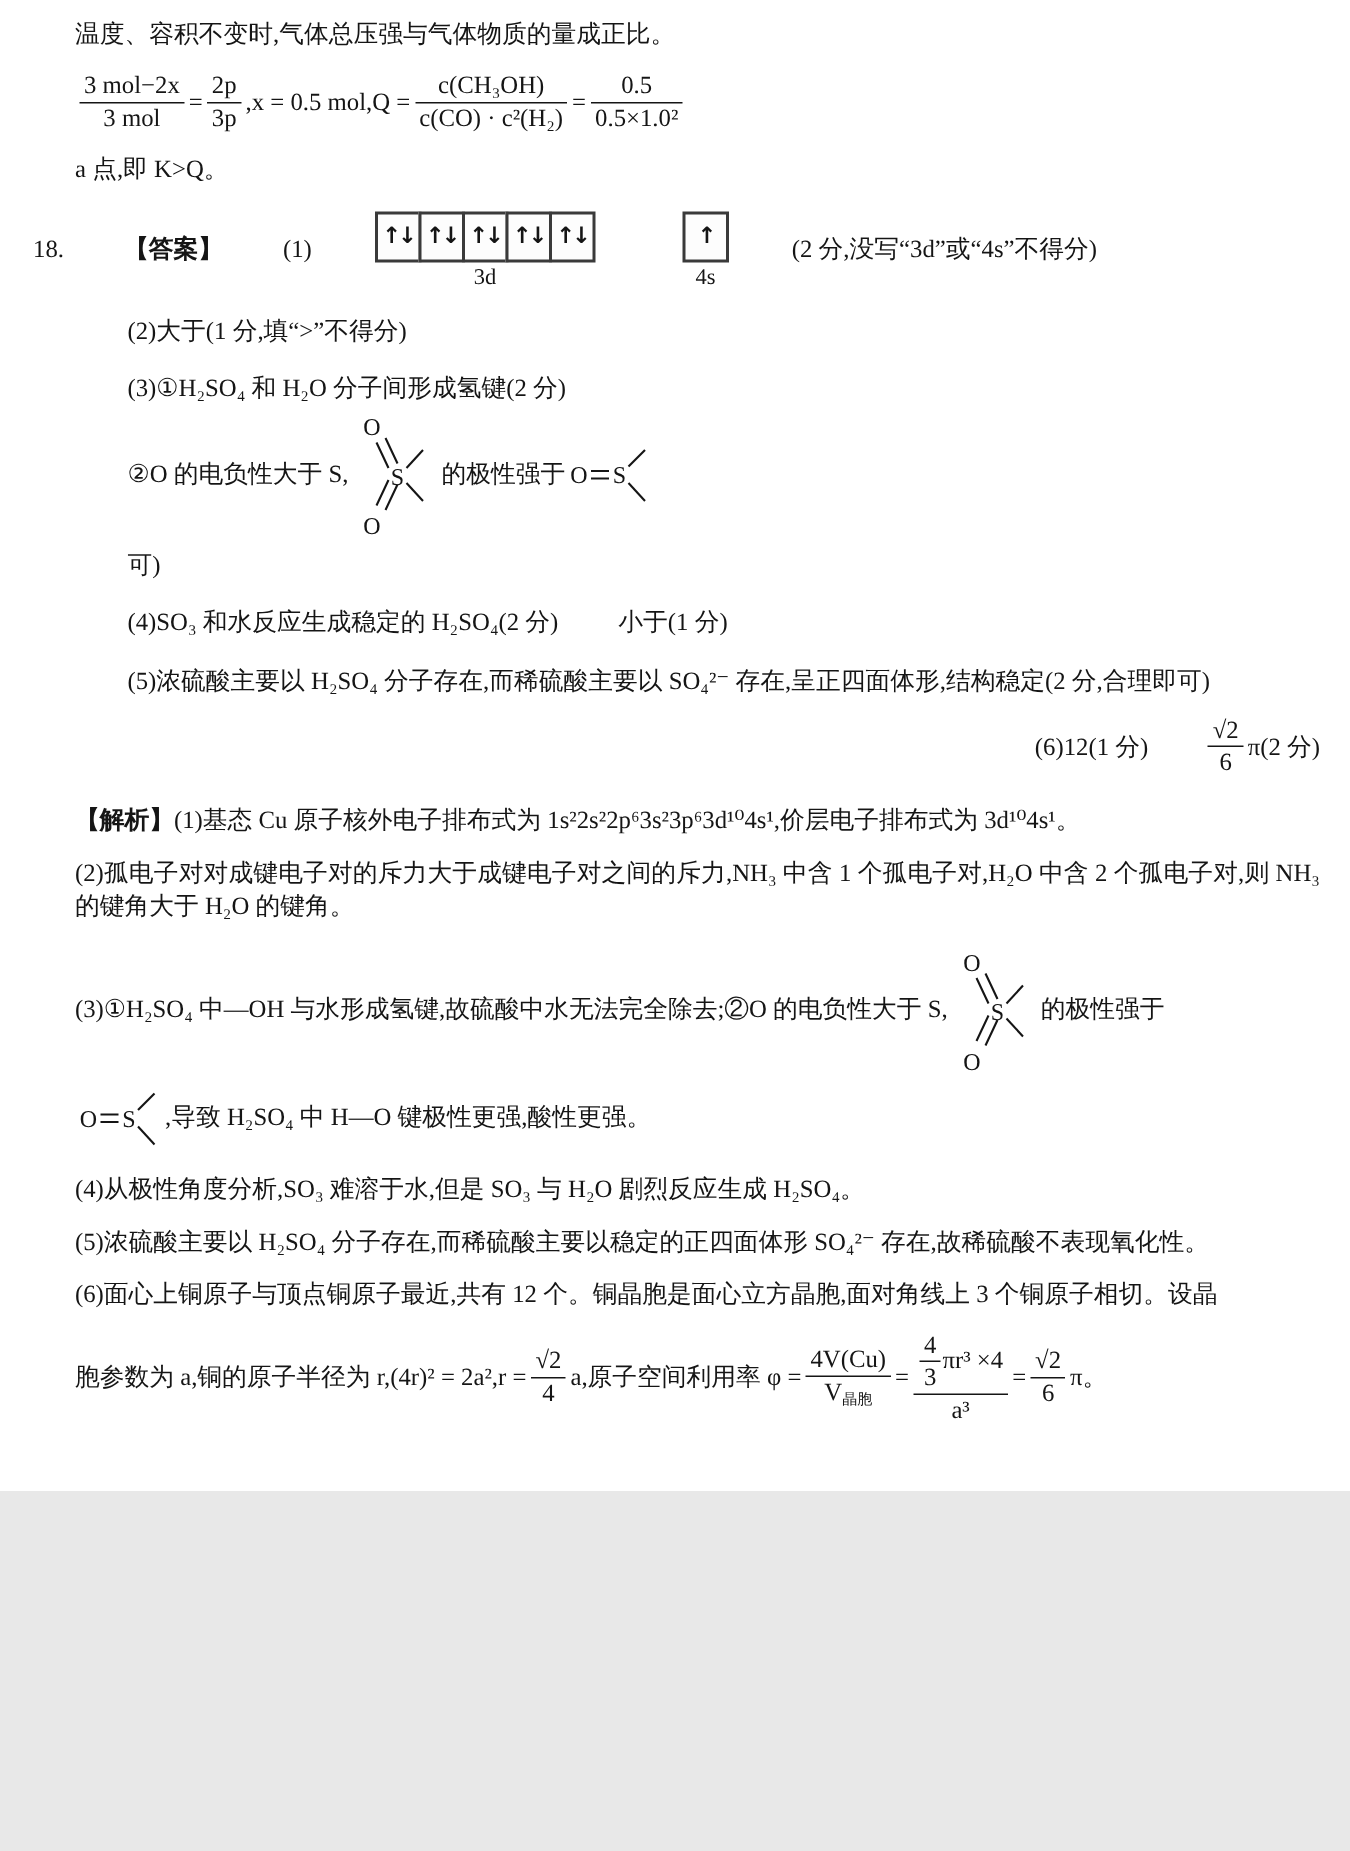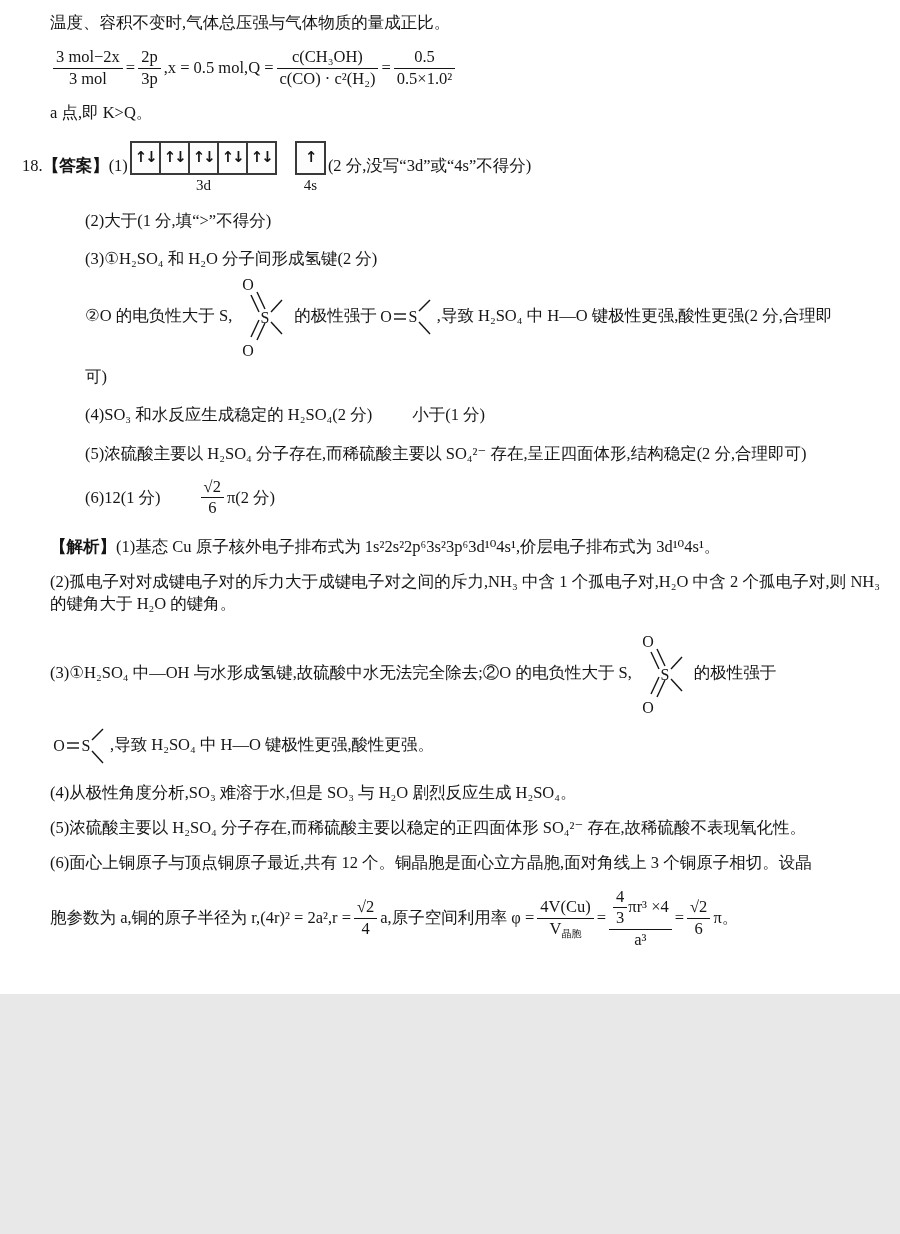--- a/index.html
+++ b/index.html
@@ -10,34 +10,34 @@
   p{margin:0;}
   .mt6{margin-top:6px;} .mt16{margin-top:16px;}
   .formula-line{display:flex;align-items:center;white-space:nowrap;margin-top:6px;height:56px;}
   .final-formula{display:flex;align-items:center;white-space:nowrap;margin-top:8px;height:72px;}
   .frac{display:inline-block;text-align:center;vertical-align:middle;line-height:1.25;margin:0 3px;}
   .frac>.num{display:block;border-bottom:1px solid #151515;padding:0 3px;}
   .frac>.den{display:block;padding:0 3px;}
   .frac .frac{margin:0 1px;}
   .it{}
   .bold{font-weight:bold;}
-  .q18-row{margin:16px 0 0 -28px;display:flex;align-items:flex-start;white-space:nowrap;}
+  .q18-row{margin:16px 0 0 -28px;display:flex;align-items:flex-start;white-space:nowrap;gap:40px;}
   .q18-row .lead{padding-top:14px;}
   .obox-group{display:inline-flex;flex-direction:column;align-items:center;margin:0 2px;}
   .obox-group.s-group{margin-left:16px;}
   .oboxes{display:flex;}
   .obox{width:27px;height:30px;border:2px solid #3a3a3a;margin-right:-2px;display:flex;
         align-items:center;justify-content:center;font-size:15px;font-weight:bold;
         letter-spacing:-2px;font-family:"DejaVu Sans",sans-serif;background:#fdfdfd;}
   .obox:last-child{margin-right:0;}
   .obox-label{font-size:15px;line-height:1.2;margin-top:1px;}
   .ind{margin-left:35px;}
   .struct-line{display:flex;align-items:center;margin-top:2px;white-space:nowrap;}
   .gap40{margin-left:40px;}
-  .frac-line{display:flex;align-items:center;margin-top:8px;white-space:nowrap;height:50px;}
+  .frac-line{display:flex;align-items:center;margin-top:8px;white-space:nowrap;height:50px;justify-content:flex-end;}
   .ana{margin-top:13px;text-align:justify;}
   .ana-struct{display:flex;align-items:center;white-space:nowrap;}
   .subsm{font-size:10px;vertical-align:-3px;}
   svg text{font-family:"Liberation Serif","DejaVu Serif",serif;font-size:16px;fill:#151515;}
   svg line{stroke:#151515;stroke-width:1.4;}
   .footer{position:absolute;left:0;right:0;top:1128px;text-align:center;font-size:16px;}
 </style>
 </head>
 <body>
 
@@ -111,21 +111,20 @@
       </svg>
       <span>的极性强于</span>
       <svg width="60" height="48" viewBox="0 0 60 48">
         <text x="9" y="30" text-anchor="middle">O</text>
         <line x1="17" y1="22" x2="29" y2="22"></line>
         <line x1="17" y1="27" x2="29" y2="27"></line>
         <text x="36" y="30" text-anchor="middle">S</text>
         <line x1="42" y1="19" x2="53" y2="8"></line>
         <line x1="42" y1="30" x2="53" y2="42"></line>
       </svg>
-      <span>,导致 H₂SO₄ 中 H—O 键极性更强,酸性更强(2 分,合理即</span>
     </div>
     <p class="ind mt6">可)</p>
 
     <p class="ind mt16"><span>(4)SO₃ 和水反应生成稳定的 H₂SO₄(2 分)</span><span class="gap40">小于(1 分)</span></p>
     <p class="ind mt16">(5)浓硫酸主要以 H₂SO₄ 分子存在,而稀硫酸主要以 SO₄²⁻ 存在,呈正四面体形,结构稳定(2 分,合理即可)</p>
 
     <div class="ind frac-line">
       <span>(6)12(1 分)</span>
       <span class="frac gap40">
         <span class="num">√2</span>

